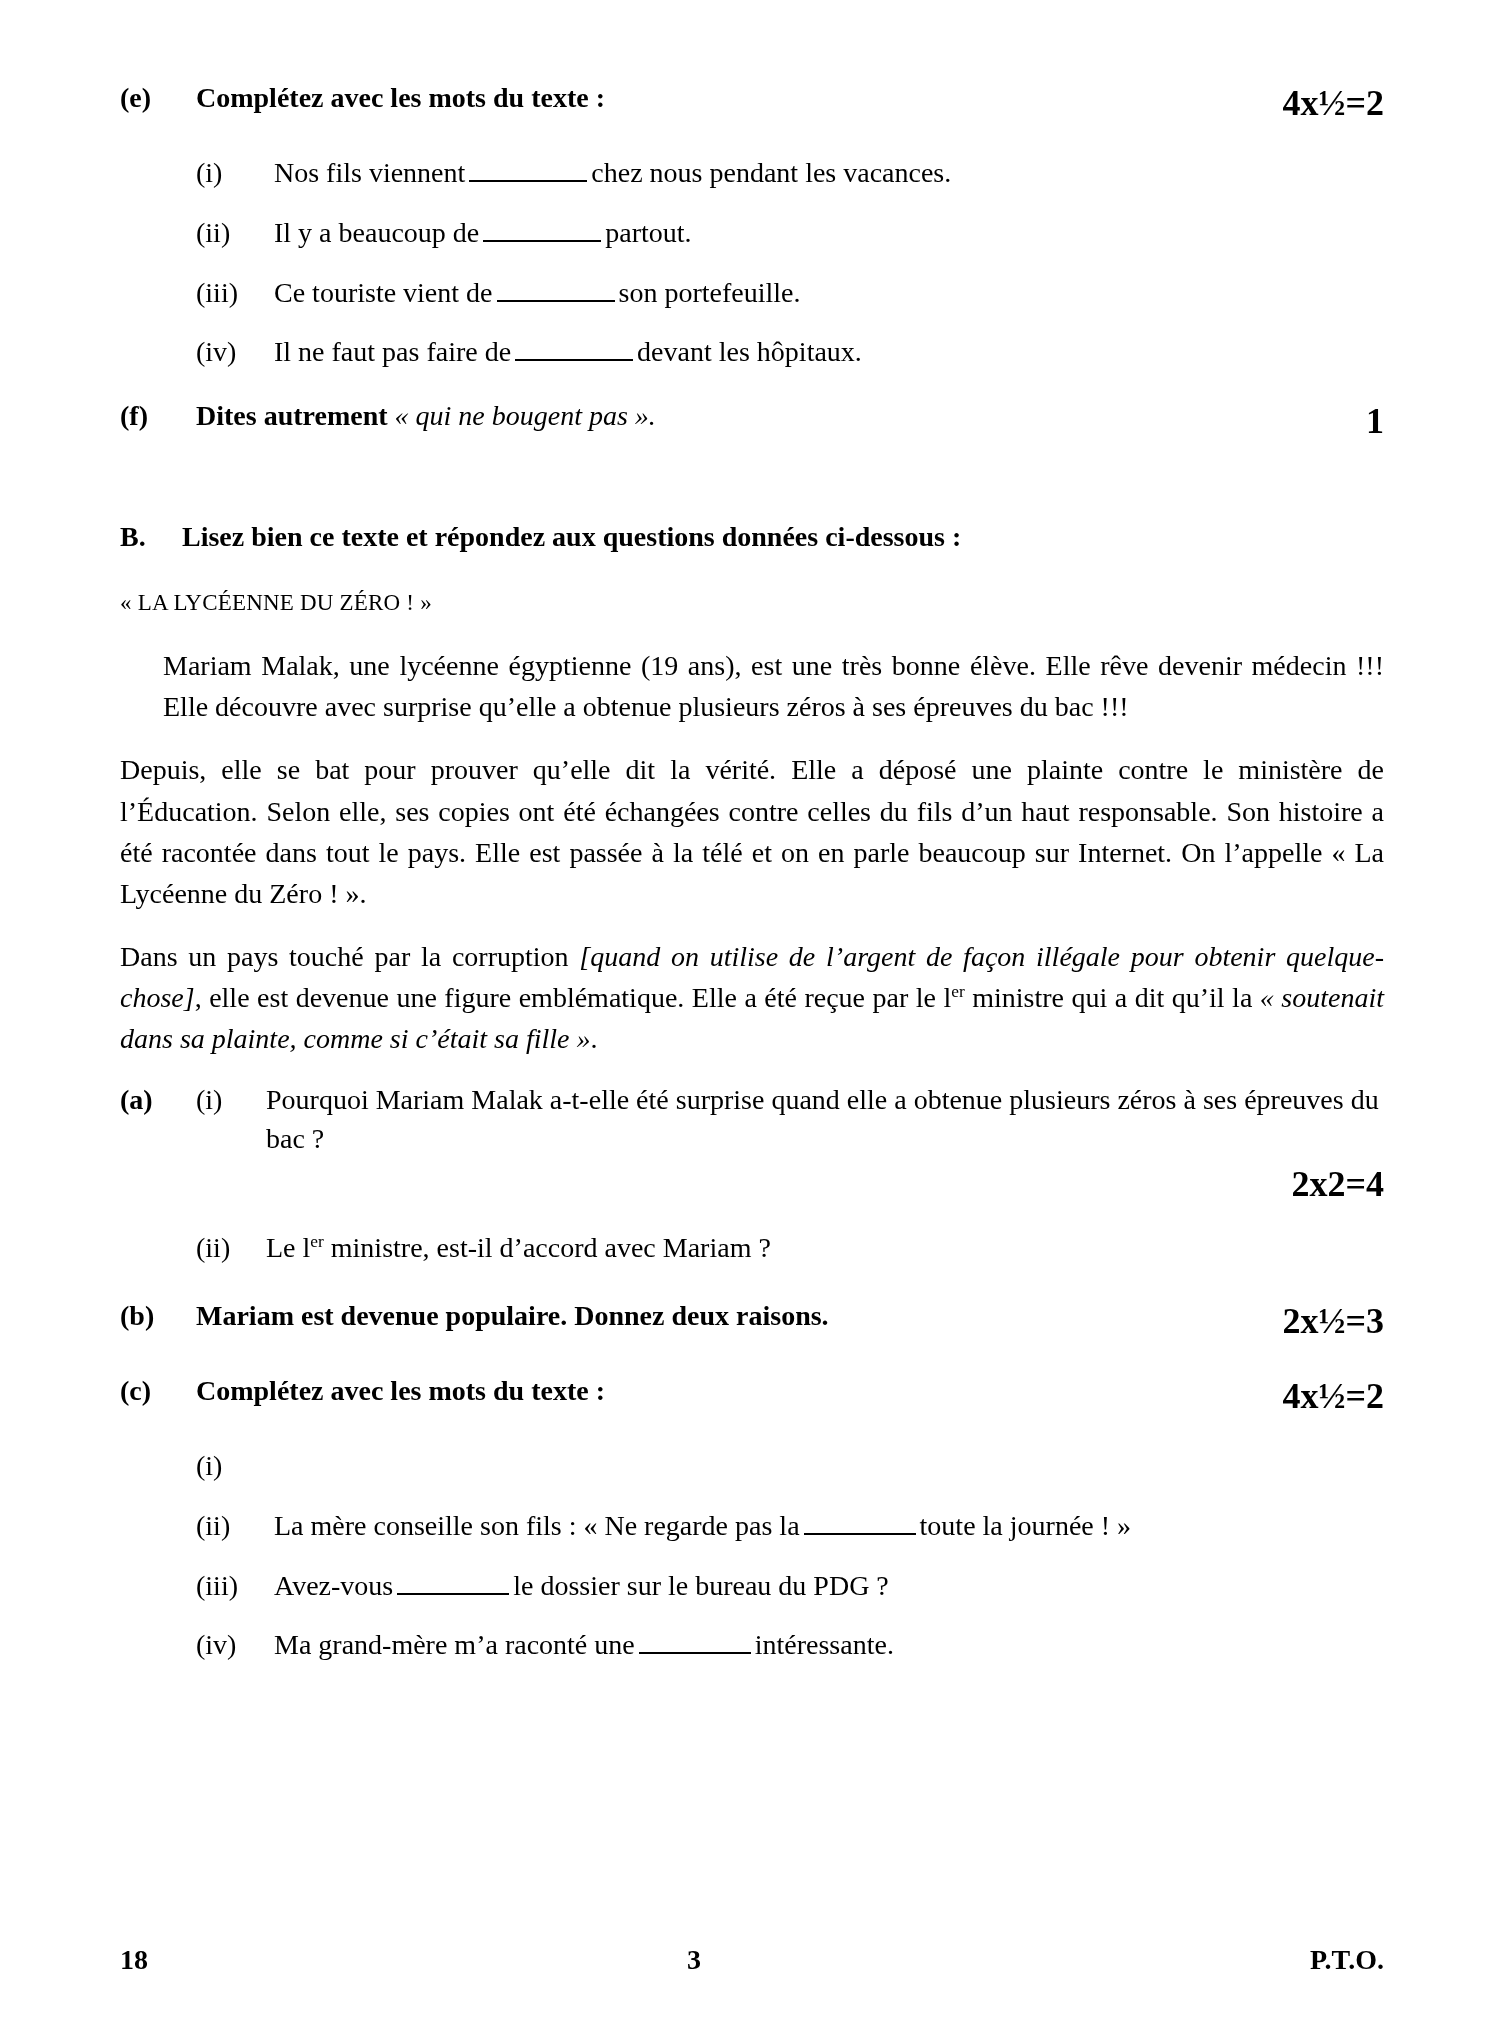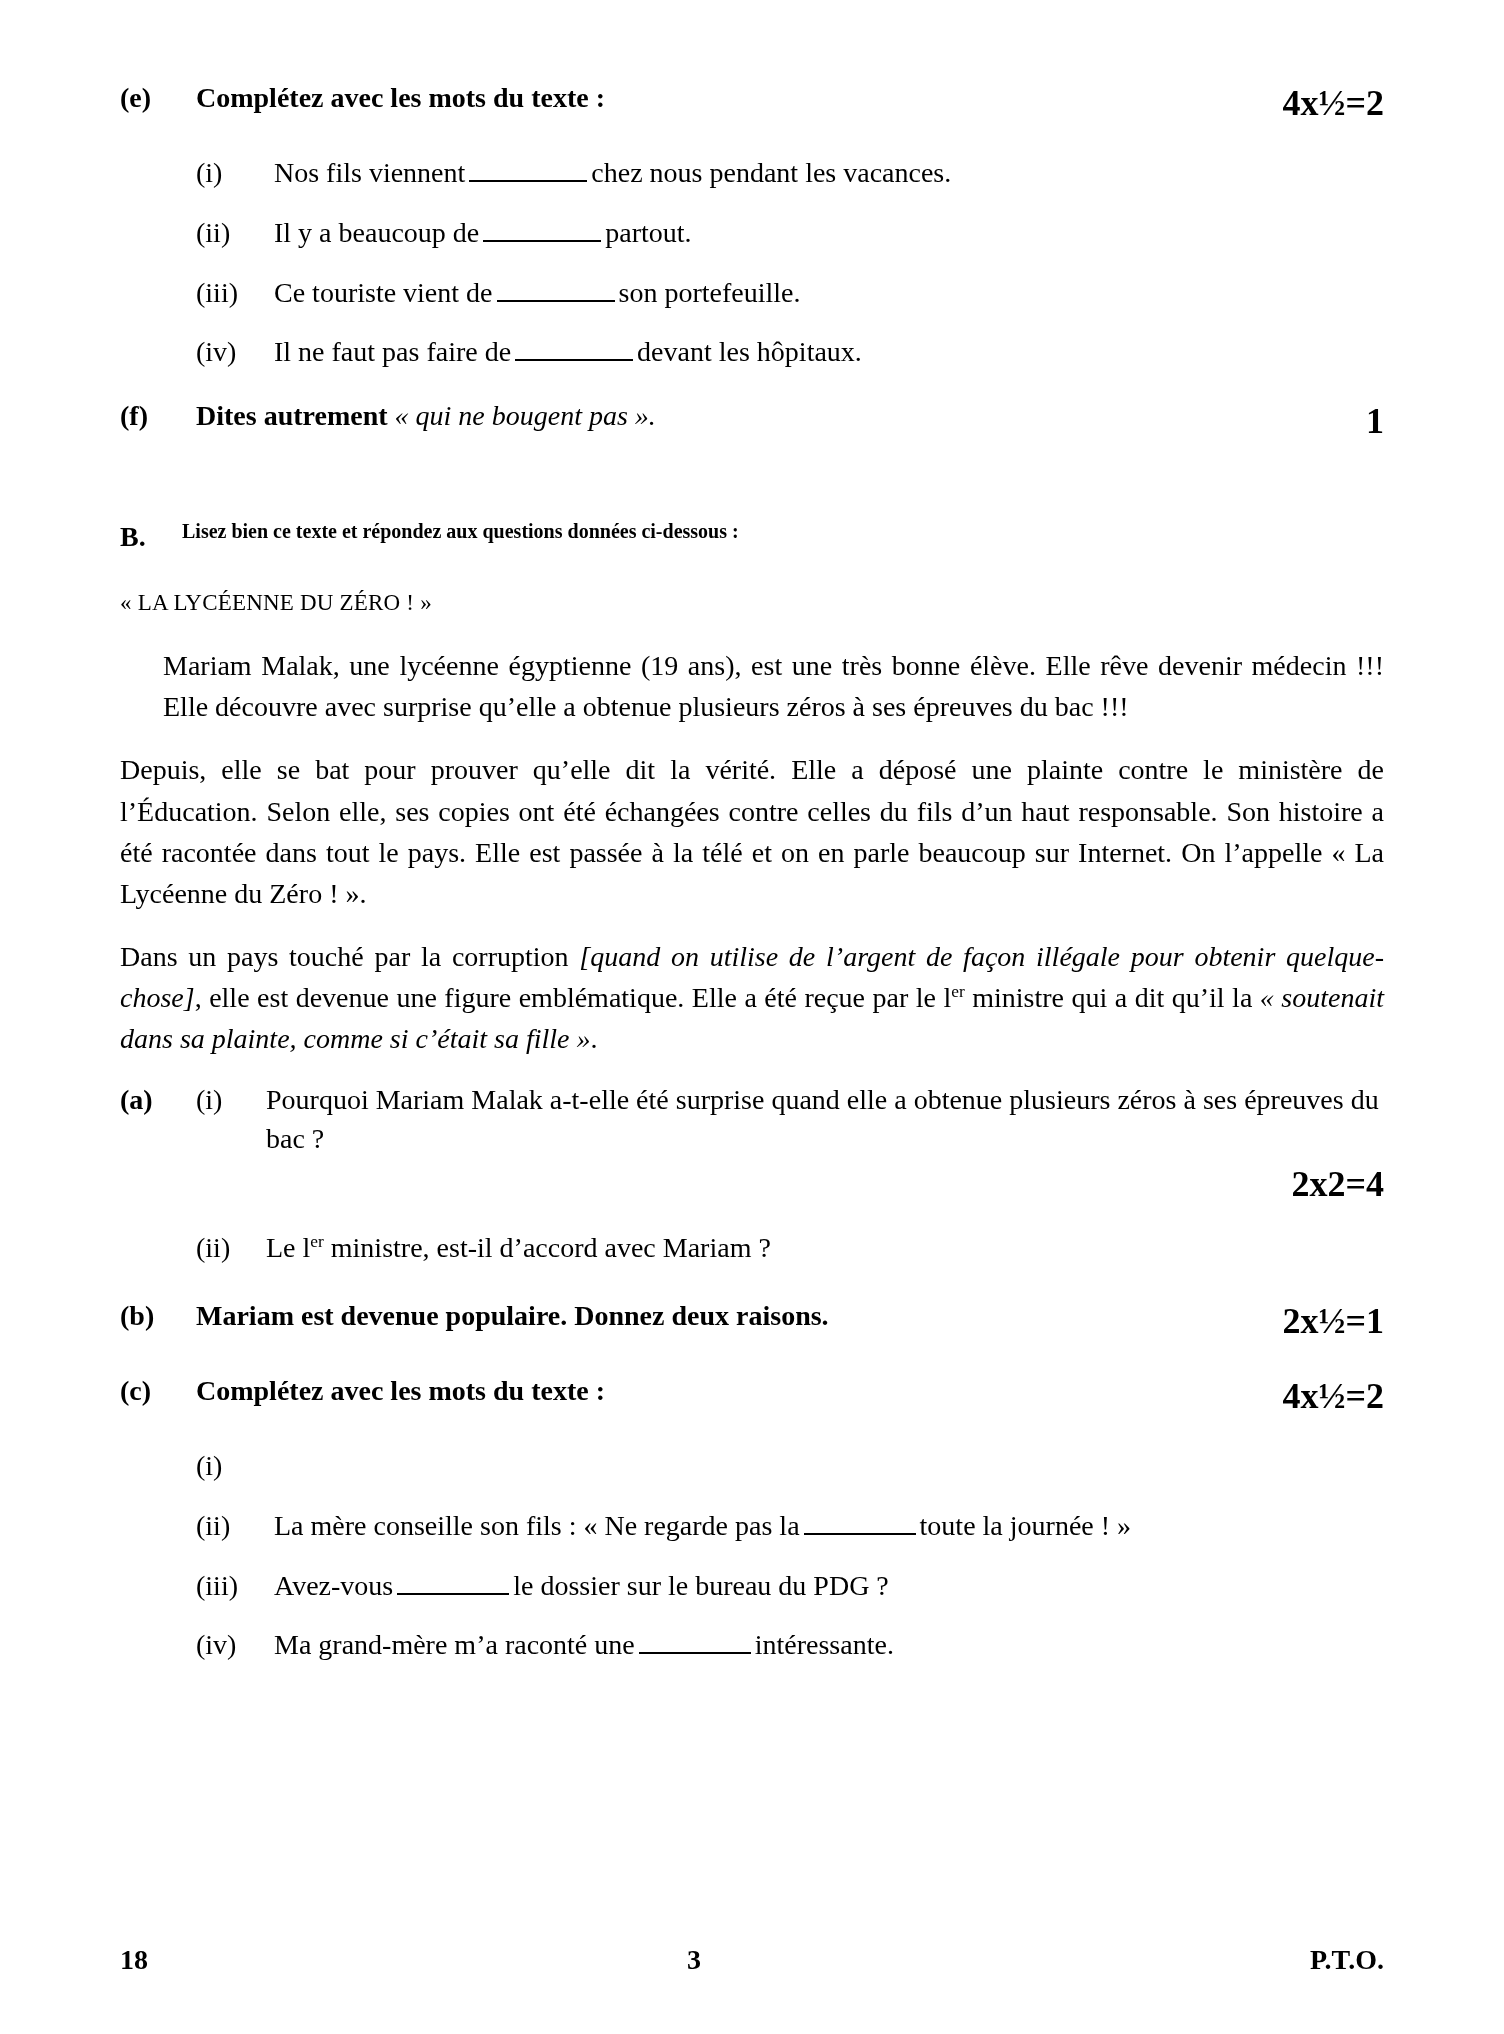--- a/index.html
+++ b/index.html
@@ -76,21 +76,21 @@
   .mt-34 { margin-top: 34px; }
   .mt-70 { margin-top: 70px; }
 
   
   .sectionB-head {
     display: flex;
     align-items: flex-start;
   }
   .sectionB-head .lbl { width: 62px; }
   .sectionB-title {
-    font-size: 20px;
+    font-size: 28px;
     font-weight: bold;
     line-height: 1.42;
   }
   .passage-title {
     text-align: left;
     font-size: 23px;
     line-height: 1.4;
     margin-top: 30px;
     letter-spacing: 0.2px;
   }
@@ -207,21 +207,21 @@
     <div style="width:76px;flex:0 0 auto;"></div>
     <div class="rom rom-narrow">(ii)</div>
     <div class="body-txt">
       <span>Le l</span><sup class="ord">er</sup><span> ministre, est-il d’accord avec Mariam ?</span>
     </div>
   </div>
 
   <div class="row mt-28">
     <div class="lbl lbl-a">(b)</div>
     <div class="body-txt bold">Mariam est devenue populaire.  Donnez deux raisons.</div>
-    <div class="marks marks-w">2x½=1</div>
+    <div class="marks marks-w">2x½=3</div>
   </div>
 
   <div class="row mt-24">
     <div class="lbl lbl-a">(c)</div>
     <div class="body-txt bold">Complétez avec les mots du texte :</div>
     <div class="marks marks-w">4x½=2</div>
   </div>
 
   <div class="row mt-24">
     <div style="width:76px;flex:0 0 auto;"></div>

